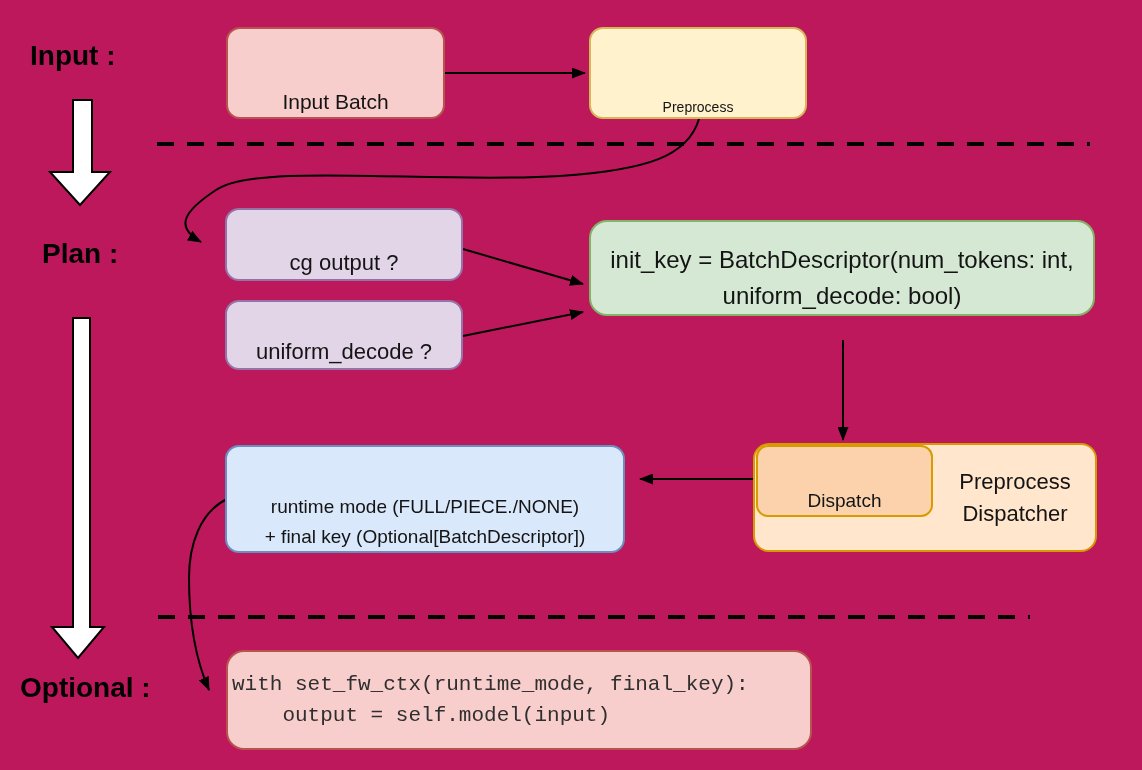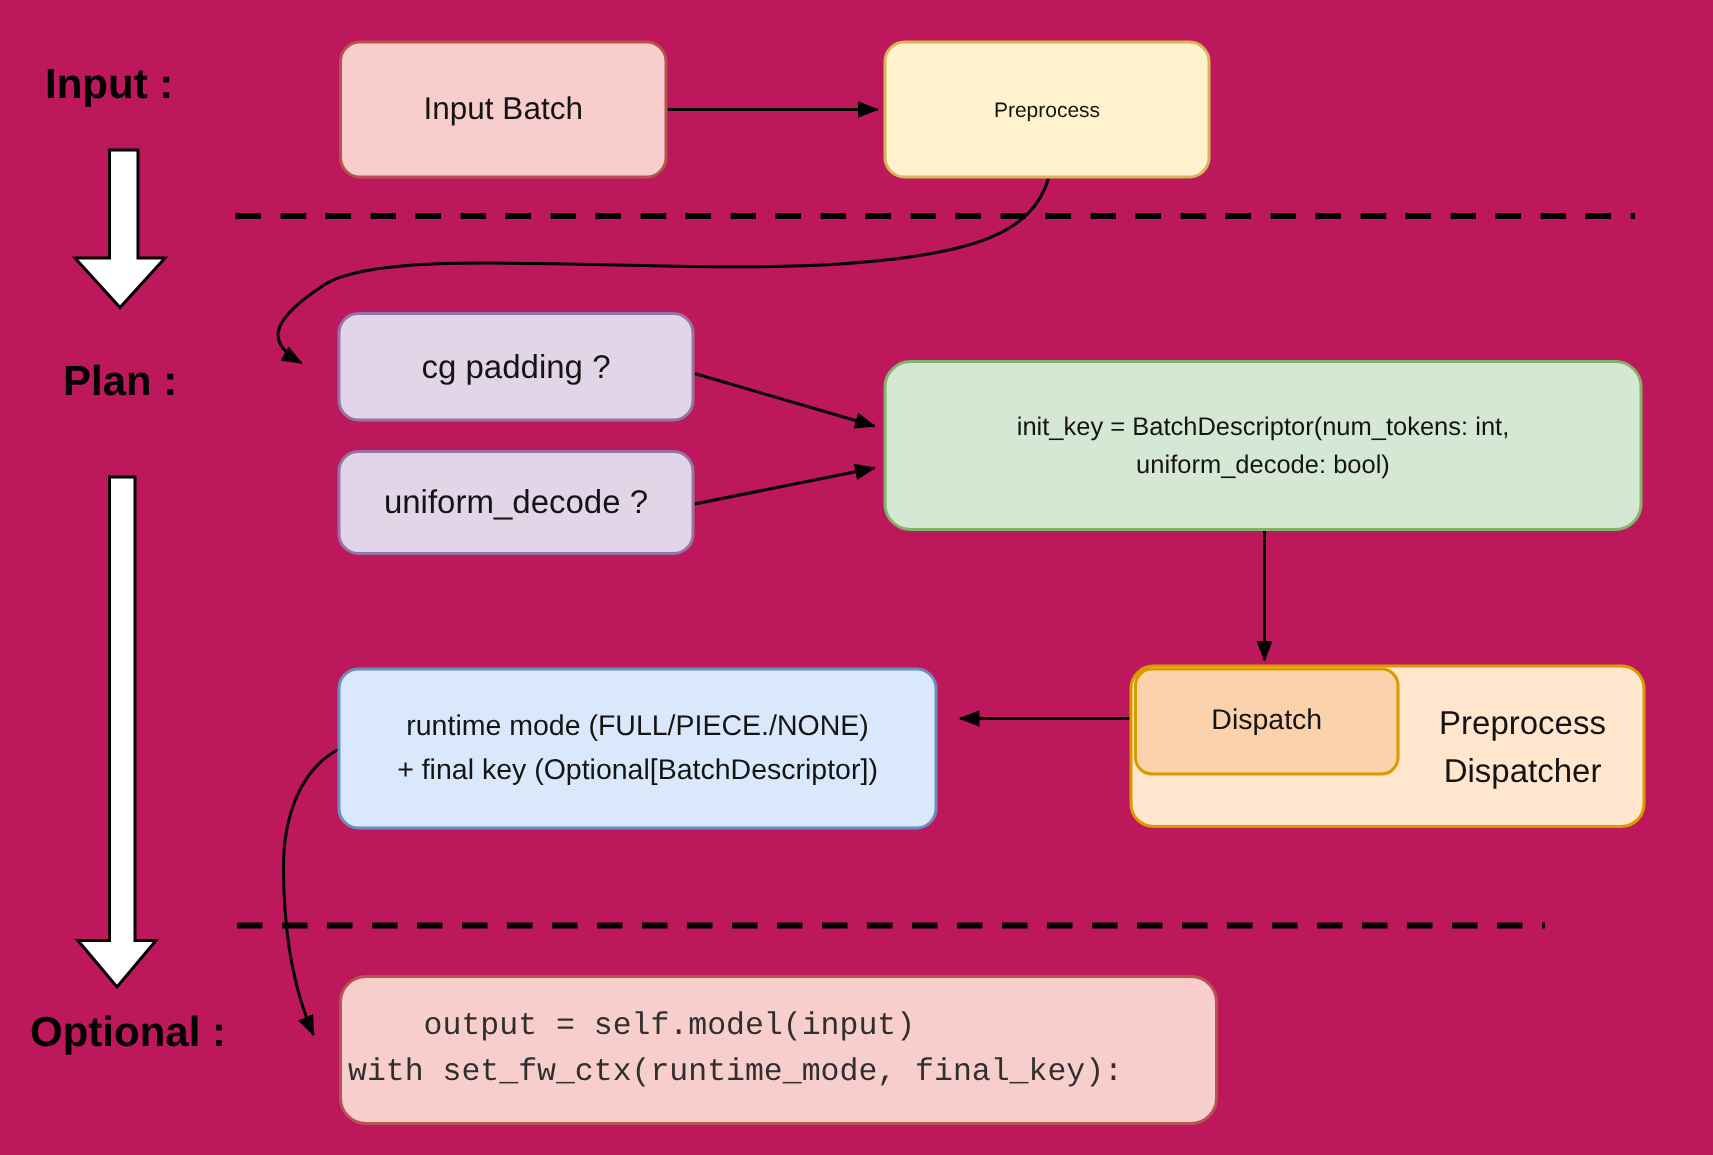--- a/index.html
+++ b/index.html
@@ -7,28 +7,28 @@
     position:relative;width:1142px;height:770px;background:#be185d;overflow:hidden;
     font-family:"Liberation Sans",sans-serif;color:#141414;padding-left:20px;
   }
   .overlay{position:absolute;left:0;top:0;width:1142px;height:770px;pointer-events:none;}
   .stage-label{position:absolute;font-weight:700;font-size:28px;color:#000;white-space:nowrap;}
   .lbl-input{left:30px;top:40px;}
   .lbl-plan{left:42px;top:238px;}
   .lbl-execute{left:20px;top:672px;}
   .node{
     position:absolute;border:2px solid #999;border-radius:14px;
-    display:flex;flex-direction:column;align-items:center;justify-content:center;
+    display:flex;flex-direction:column;align-items:center;justify-content:flex-end;
     text-align:center;box-sizing:border-box;line-height:1.45;
   }
   .node-input-batch{left:226px;top:27px;width:219px;height:92px;font-size:21px;}
   .node-preprocess{left:589px;top:27px;width:218px;height:92px;font-size:14px;}
   .node-cg-padding{left:225px;top:208px;width:238px;height:73px;font-size:22px;}
   .node-uniform-decode{left:225px;top:300px;width:238px;height:70px;font-size:22px;}
-  .node-init-key{left:589px;top:240px;width:506px;height:114px;font-size:17px;border-radius:18px;line-height:1.5;}
+  .node-init-key{left:589px;top:220px;width:506px;height:96px;font-size:24px;border-radius:18px;line-height:1.5;}
   .node-dispatcher-outer{left:753px;top:443px;width:344px;height:109px;border-radius:16px;}
   .node-dispatch{left:756px;top:445px;width:177px;height:72px;font-size:19px;border-radius:12px;}
   .dispatcher-text{
     position:absolute;left:933px;top:443px;width:164px;height:109px;
     display:flex;flex-direction:column;align-items:center;justify-content:center;
     font-size:22px;line-height:1.45;text-align:center;
   }
   .node-runtime{left:225px;top:445px;width:400px;height:108px;font-size:19px;line-height:1.55;}
   .node-code{
     left:226px;top:650px;width:586px;height:100px;border-radius:18px;
@@ -71,21 +71,21 @@
 
   <div class="node node-input-batch" style="background-color: rgb(248, 206, 204); border-color: rgb(184, 84, 80);">
     <span>Input Batch</span>
   </div>
 
   <div class="node node-preprocess" style="background-color: rgb(255, 242, 204); border-color: rgb(214, 182, 86);">
     <span>Preprocess</span>
   </div>
 
   <div class="node node-cg-padding" style="background-color: rgb(225, 213, 231); border-color: rgb(150, 115, 166);">
-    <span>cg padding ?</span>
+    <span>cg output ?</span>
   </div>
 
   <div class="node node-uniform-decode" style="background-color: rgb(225, 213, 231); border-color: rgb(150, 115, 166);">
     <span>uniform_decode ?</span>
   </div>
 
   <div class="node node-init-key" style="background-color: rgb(213, 232, 212); border-color: rgb(130, 179, 102);">
     <span>init_key = BatchDescriptor(num_tokens: int,</span>
     <span>uniform_decode: bool)</span>
   </div>
@@ -100,17 +100,17 @@
     <span>Preprocess</span>
     <span>Dispatcher</span>
   </div>
 
   <div class="node node-runtime" style="background-color: rgb(218, 232, 252); border-color: rgb(108, 142, 191);">
     <span>runtime mode (FULL/PIECE./NONE)</span>
     <span>+ final key (Optional[BatchDescriptor])</span>
   </div>
 
   <div class="node node-code" style="background-color: rgb(248, 206, 204); border-color: rgb(184, 84, 80);">
+    <span class="code-line">with set_fw_ctx(runtime_mode, final_key):</span>
     <span class="code-line">    output = self.model(input)</span>
-    <span class="code-line">with set_fw_ctx(runtime_mode, final_key):</span>
   </div>
 
 </div>
 
 </body></html>

